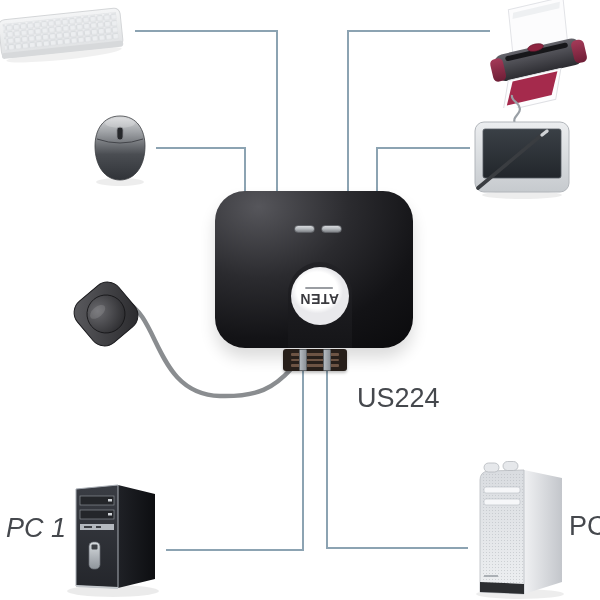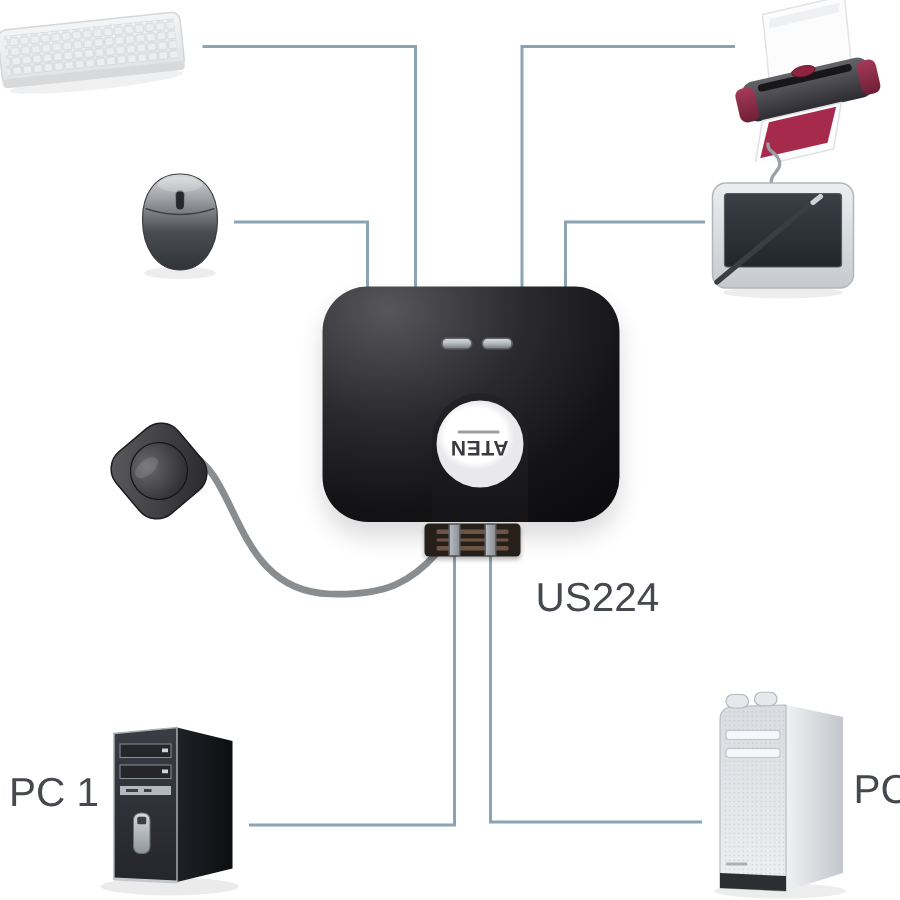--- a/index.html
+++ b/index.html
@@ -34,21 +34,21 @@
       border-radius:3px;box-shadow:0 2px 3px rgba(0,0,0,.25);}
   .port-slot{position:absolute;left:8px;right:8px;height:2.5px;background:#6d5444;border-radius:1px;}
   .slot-1{top:4px;} .slot-2{top:9.5px;} .slot-3{top:15px;}
   .plug{position:absolute;top:0;width:8px;height:22px;background:linear-gradient(90deg,#b4bac0,#8d9298);
       border:1px solid #606468;box-sizing:border-box;border-radius:1px;}
   #plug-1{left:16px;} #plug-2{left:40px;}
 
   
   .diagram-label{position:absolute;z-index:4;color:var(--label-text,#45484d);font-size:27px;white-space:nowrap;text-align:center;}
   #model-label{left:357px;top:383px;}
-  #pc1-label{left:6px;top:513px;}
+  #pc1-label{left:6px;top:513px;font-style:italic;}
   #pc2-label{left:569px;top:511px;}
 </style>
 </head>
 <body>
 
 <div id="canvas">
 
   <svg id="lines" width="600" height="600" viewBox="0 0 600 600">
     <path class="conn" d="M135 31 H277 V192"></path>
     <path class="conn" d="M156 148 H245 V192"></path>

